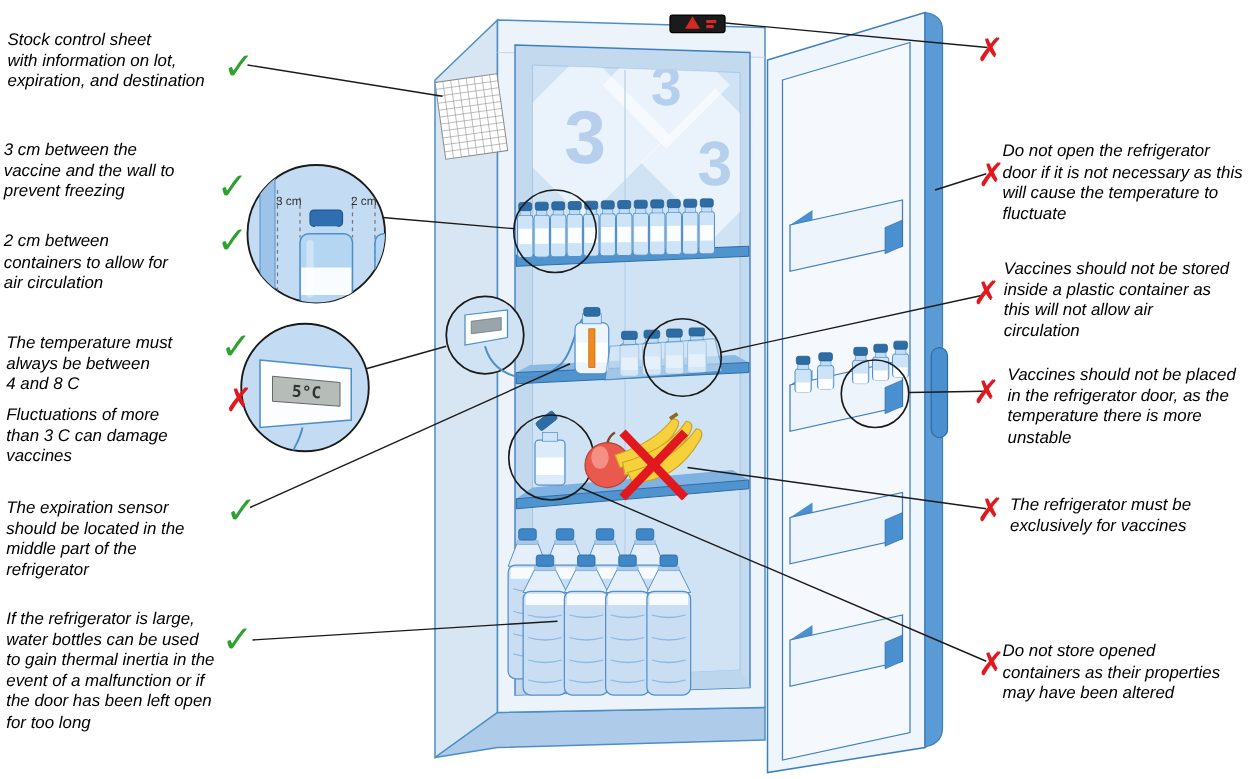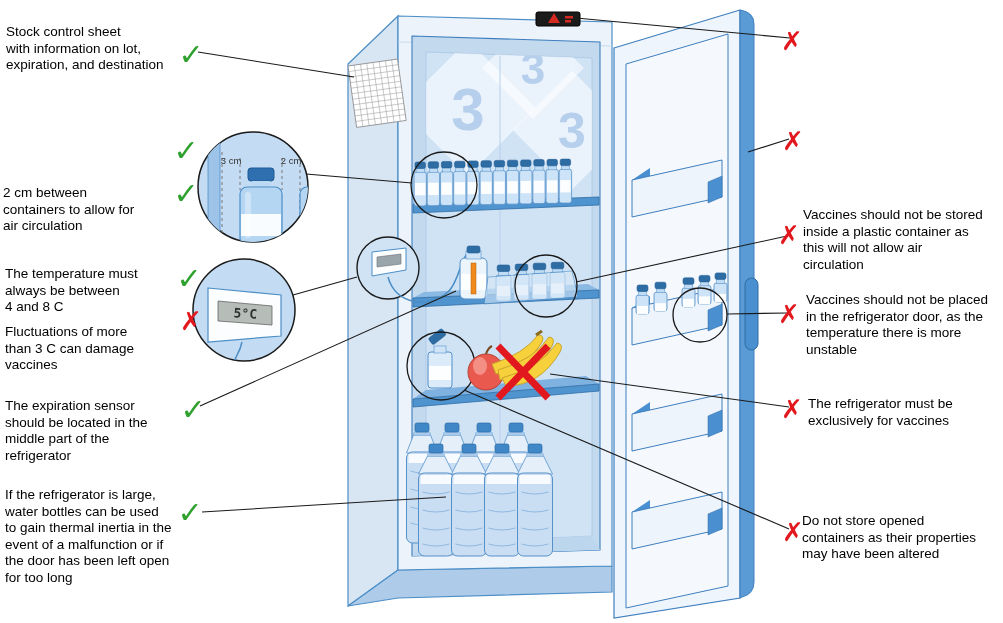--- a/index.html
+++ b/index.html
@@ -1,19 +1,19 @@
 <!DOCTYPE html>
 <html><head>
 <meta charset="utf-8">
 <style>
   html,body{margin:0;padding:0;background:#fff;}
   .canvas{position:relative;width:1003px;height:623px;background:#fff;overflow:hidden;
           font-family:"Liberation Sans",sans-serif;}
   svg.art{position:absolute;left:0;top:0;}
-  .ann{position:absolute;font-size:13.5px;line-height:16.5px;color:#000;white-space:pre-line;}
+  .ann{position:absolute;font-size:13.5px;line-height:16.5px;color:#000;white-space:pre-line;font-style:italic;}
   .mark{position:absolute;transform:translate(-50%,-50%);font-weight:bold;
         font-family:"DejaVu Sans",sans-serif;}
   .mark.check{color:#2ea12e;font-size:30px;}
   .mark.cross{color:#e2181f;font-size:26px;}
 </style>
 </head>
 <body>
 
 <div class="canvas">
 
@@ -381,20 +381,23 @@
       <line x1="727" y1="314" x2="787" y2="313"></line>
       <line x1="550" y1="374" x2="789" y2="407"></line>
       <line x1="464" y1="390" x2="789" y2="529"></line>
       <line x1="202" y1="512" x2="446" y2="497"></line>
     </g>
   </svg>
 
   <div class="ann" style="left:6px;top:24px;width:195px">Stock control sheet
 with information on lot,
 expiration, and destination</div>
+  <div class="ann" style="left:3px;top:112px;width:190px">3 cm between the
+vaccine and the wall to
+prevent freezing</div>
   <div class="ann" style="left:3px;top:185px;width:190px">2 cm between
 containers to allow for
 air circulation</div>
   <div class="ann" style="left:5px;top:266px;width:190px">The temperature must
 always be between
 4 and 8 C</div>
   <div class="ann" style="left:5px;top:324px;width:190px">Fluctuations of more
 than 3 C can damage
 vaccines</div>
   <div class="ann" style="left:5px;top:398px;width:200px">The expiration sensor
@@ -409,20 +412,24 @@
 for too long</div>
 
   <span class="mark check" style="left:191px;top:54px">✓</span>
   <span class="mark check" style="left:186px;top:150px">✓</span>
   <span class="mark check" style="left:186px;top:193px">✓</span>
   <span class="mark check" style="left:189px;top:278px">✓</span>
   <span class="mark cross" style="left:191px;top:321px">✗</span>
   <span class="mark check" style="left:193px;top:409px">✓</span>
   <span class="mark check" style="left:190px;top:512px">✓</span>
 
+  <div class="ann" style="left:802px;top:113px;width:200px">Do not open the refrigerator
+door if it is not necessary as this
+will cause the temperature to
+fluctuate</div>
   <div class="ann" style="left:803px;top:207px;width:200px">Vaccines should not be stored
 inside a plastic container as
 this will not allow air
 circulation</div>
   <div class="ann" style="left:806px;top:292px;width:200px">Vaccines should not be placed
 in the refrigerator door, as the
 temperature there is more
 unstable</div>
   <div class="ann" style="left:808px;top:396px;width:190px">The refrigerator must be
 exclusively for vaccines</div>

